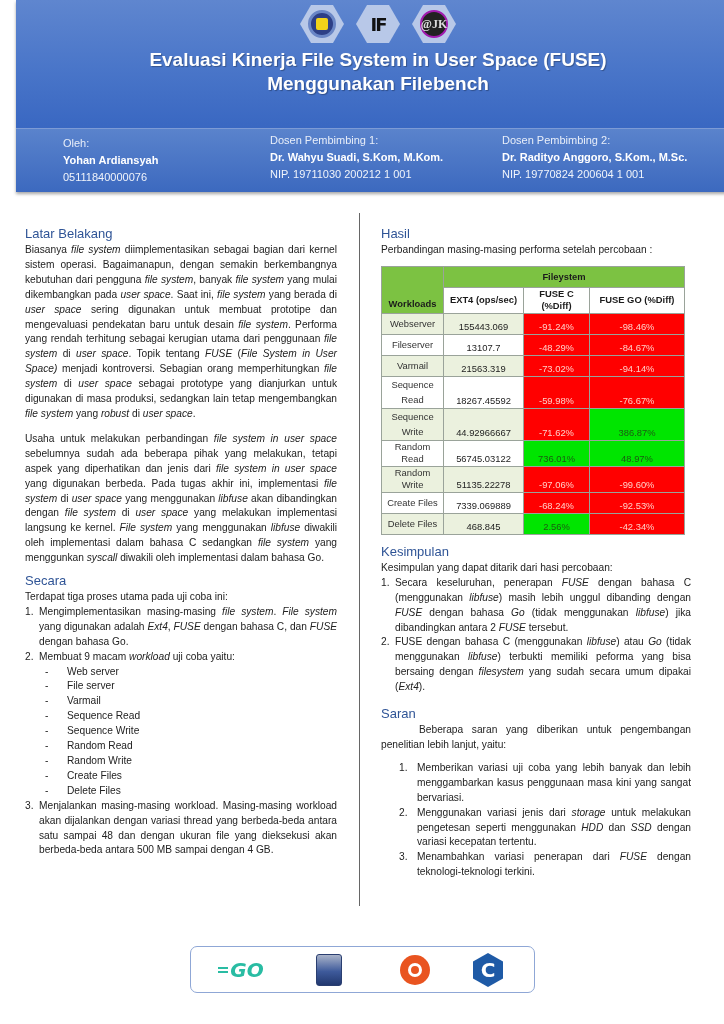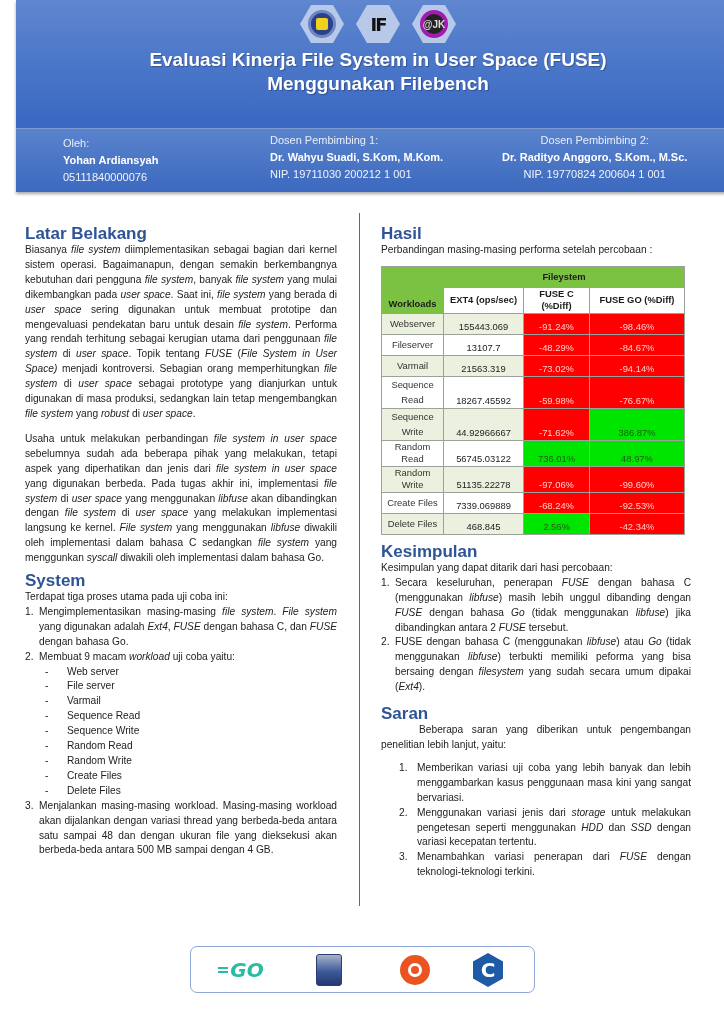--- a/index.html
+++ b/index.html
@@ -15,45 +15,45 @@
   .logos { position: absolute; top: 5px; left: 0; width: 724px; display: flex; justify-content: center; gap: 12px; }
   .logo-hex {
     width: 44px; height: 38px; background: #b8c8e8;
     clip-path: polygon(25% 0, 75% 0, 100% 50%, 75% 100%, 25% 100%, 0 50%);
     display: flex; align-items: center; justify-content: center;
   }
   .logo-hex .inner { width: 28px; height: 28px; border-radius: 50%; display: flex; align-items: center; justify-content: center; font-weight: bold; font-size: 10px; }
   .logo-its .inner { background: #2d3f86; border: 3px solid #6a86c6; }
   .logo-its .inner::after { content: ""; width: 12px; height: 12px; background: #f1d21a; border-radius: 2px; }
   .logo-if .inner { background: transparent; color: #111; font-size: 18px; letter-spacing: -2px; font-family: "DejaVu Sans", sans-serif; }
-  .logo-jk .inner { background: #222; color: #ddd; border: 4px solid #a21caf; font-size: 10px; }
+  .logo-jk .inner { background: #222; color: #ddd; border: 2px solid #a21caf; font-size: 12px; font-family: Liberation Serif, serif; }
 
   .title {
     position: absolute; top: 48px; left: 0; width: 724px; text-align: center;
     color: #fff; font-weight: bold; font-size: 19px; line-height: 24px;
     text-shadow: 1px 1px 1px rgba(0,0,0,0.3);
   }
   .info-band {
     position: absolute; left: 0; top: 128px; width: 724px; height: 64px;
     background: linear-gradient(180deg, #5a83cc 0%, #3c69bf 100%);
     border-top: 1px solid #7d9bd5;
   }
   .info-col { position: absolute; top: 6px; color: #f0f4fb; font-size: 11px; line-height: 17px; }
   .info-col .lbl { color: #e8eef9; }
   .info-col .name { font-weight: bold; color: #ffffff; }
   .info-col-1 { left: 47px; }
   .info-col-2 { left: 254px; top: 3px; }
-  .info-col-3 { left: 486px; top: 3px; text-align: center; }
+  .info-col-3 { left: 486px; top: 3px; }
 
   
   .divider { position: absolute; left: 359px; top: 213px; width: 1px; height: 693px; background: #666; }
   .col { position: absolute; font-size: 10.2px; line-height: 14.9px; color: #222; text-align: justify; }
   .col-left { left: 25px; top: 225px; width: 312px; }
   .col-right { left: 381px; top: 225px; width: 310px; }
-  h2.sec { font-weight: bold; color: #2f5496; font-size: 17px; line-height: 17px; margin-bottom: 1px; }
+  h2.sec { font-weight: normal; color: #2f5496; font-size: 13px; line-height: 17px; margin-bottom: 1px; }
   .p { margin-bottom: 10px; }
   i { font-style: italic; }
 
   ol.num { list-style: none; }
   ol.num > li { position: relative; padding-left: 14px; }
   ol.num > li > .n { position: absolute; left: 0; top: 0; }
   ul.dash { list-style: none; margin-left: 4px; }
   ul.dash li { position: relative; padding-left: 24px; }
   ul.dash li::before { content: "-"; position: absolute; left: 2px; }
 
@@ -132,21 +132,21 @@
   </div>
 </div>
 
 <div class="divider"></div>
 
 <div class="col col-left">
   <h2 class="sec">Latar Belakang</h2>
   <div class="p rich"><span>Biasanya </span><i>file system</i><span> diimplementasikan sebagai bagian dari kernel sistem operasi. Bagaimanapun, dengan semakin berkembangnya kebutuhan dari pengguna </span><i>file system</i><span>, banyak </span><i>file system</i><span> yang mulai dikembangkan pada </span><i>user space</i><span>. Saat ini, </span><i>file system</i><span> yang berada di </span><i>user space</i><span> sering digunakan untuk membuat prototipe dan mengevaluasi pendekatan baru untuk desain </span><i>file system</i><span>. Performa yang rendah terhitung sebagai kerugian utama dari penggunaan </span><i>file system</i><span> di </span><i>user space</i><span>. Topik tentang </span><i>FUSE</i><span> (</span><i>File System in User Space)</i><span> menjadi kontroversi. Sebagian orang memperhitungkan </span><i>file system</i><span> di </span><i>user space</i><span> sebagai prototype yang dianjurkan untuk digunakan di masa produksi, sedangkan lain tetap mengembangkan </span><i>file system</i><span> yang </span><i>robust</i><span> di </span><i>user space</i><span>.</span></div>
   <div class="p rich" style="margin-bottom:6px"><span>Usaha untuk melakukan perbandingan </span><i>file system in user space</i><span> sebelumnya sudah ada beberapa pihak yang melakukan, tetapi aspek yang diperhatikan dan jenis dari </span><i>file system in user space</i><span> yang digunakan berbeda. Pada tugas akhir ini, implementasi </span><i>file system</i><span> di </span><i>user space</i><span> yang menggunakan </span><i>libfuse</i><span> akan dibandingkan dengan </span><i>file system</i><span> di </span><i>user space</i><span> yang melakukan implementasi langsung ke kernel. </span><i>File system</i><span> yang menggunakan </span><i>libfuse</i><span> diwakili oleh implementasi dalam bahasa C sedangkan </span><i>file system</i><span> yang menggunkan </span><i>syscall</i><span> diwakili oleh implementasi dalam bahasa Go.</span></div>
 
-  <h2 class="sec">System</h2>
+  <h2 class="sec">Secara</h2>
   <div>Terdapat tiga proses utama pada uji coba ini:</div>
   <ol class="num">
     <li><span class="n">1.</span><span class="rich"><span>Mengimplementasikan masing-masing </span><i>file system</i><span>. </span><i>File system</i><span> yang digunakan adalah </span><i>Ext4</i><span>, </span><i>FUSE</i><span> dengan bahasa C, dan </span><i>FUSE</i><span> dengan bahasa Go.</span></span></li>
     <li><span class="n">2.</span><span class="rich"><span>Membuat 9 macam </span><i>workload</i><span> uji coba yaitu:</span></span>
       <ul class="dash" id="workload-list">
           <li>Web server</li>
           <li>File server</li>
           <li>Varmail</li>
           <li>Sequence Read</li>
           <li>Sequence Write</li>

